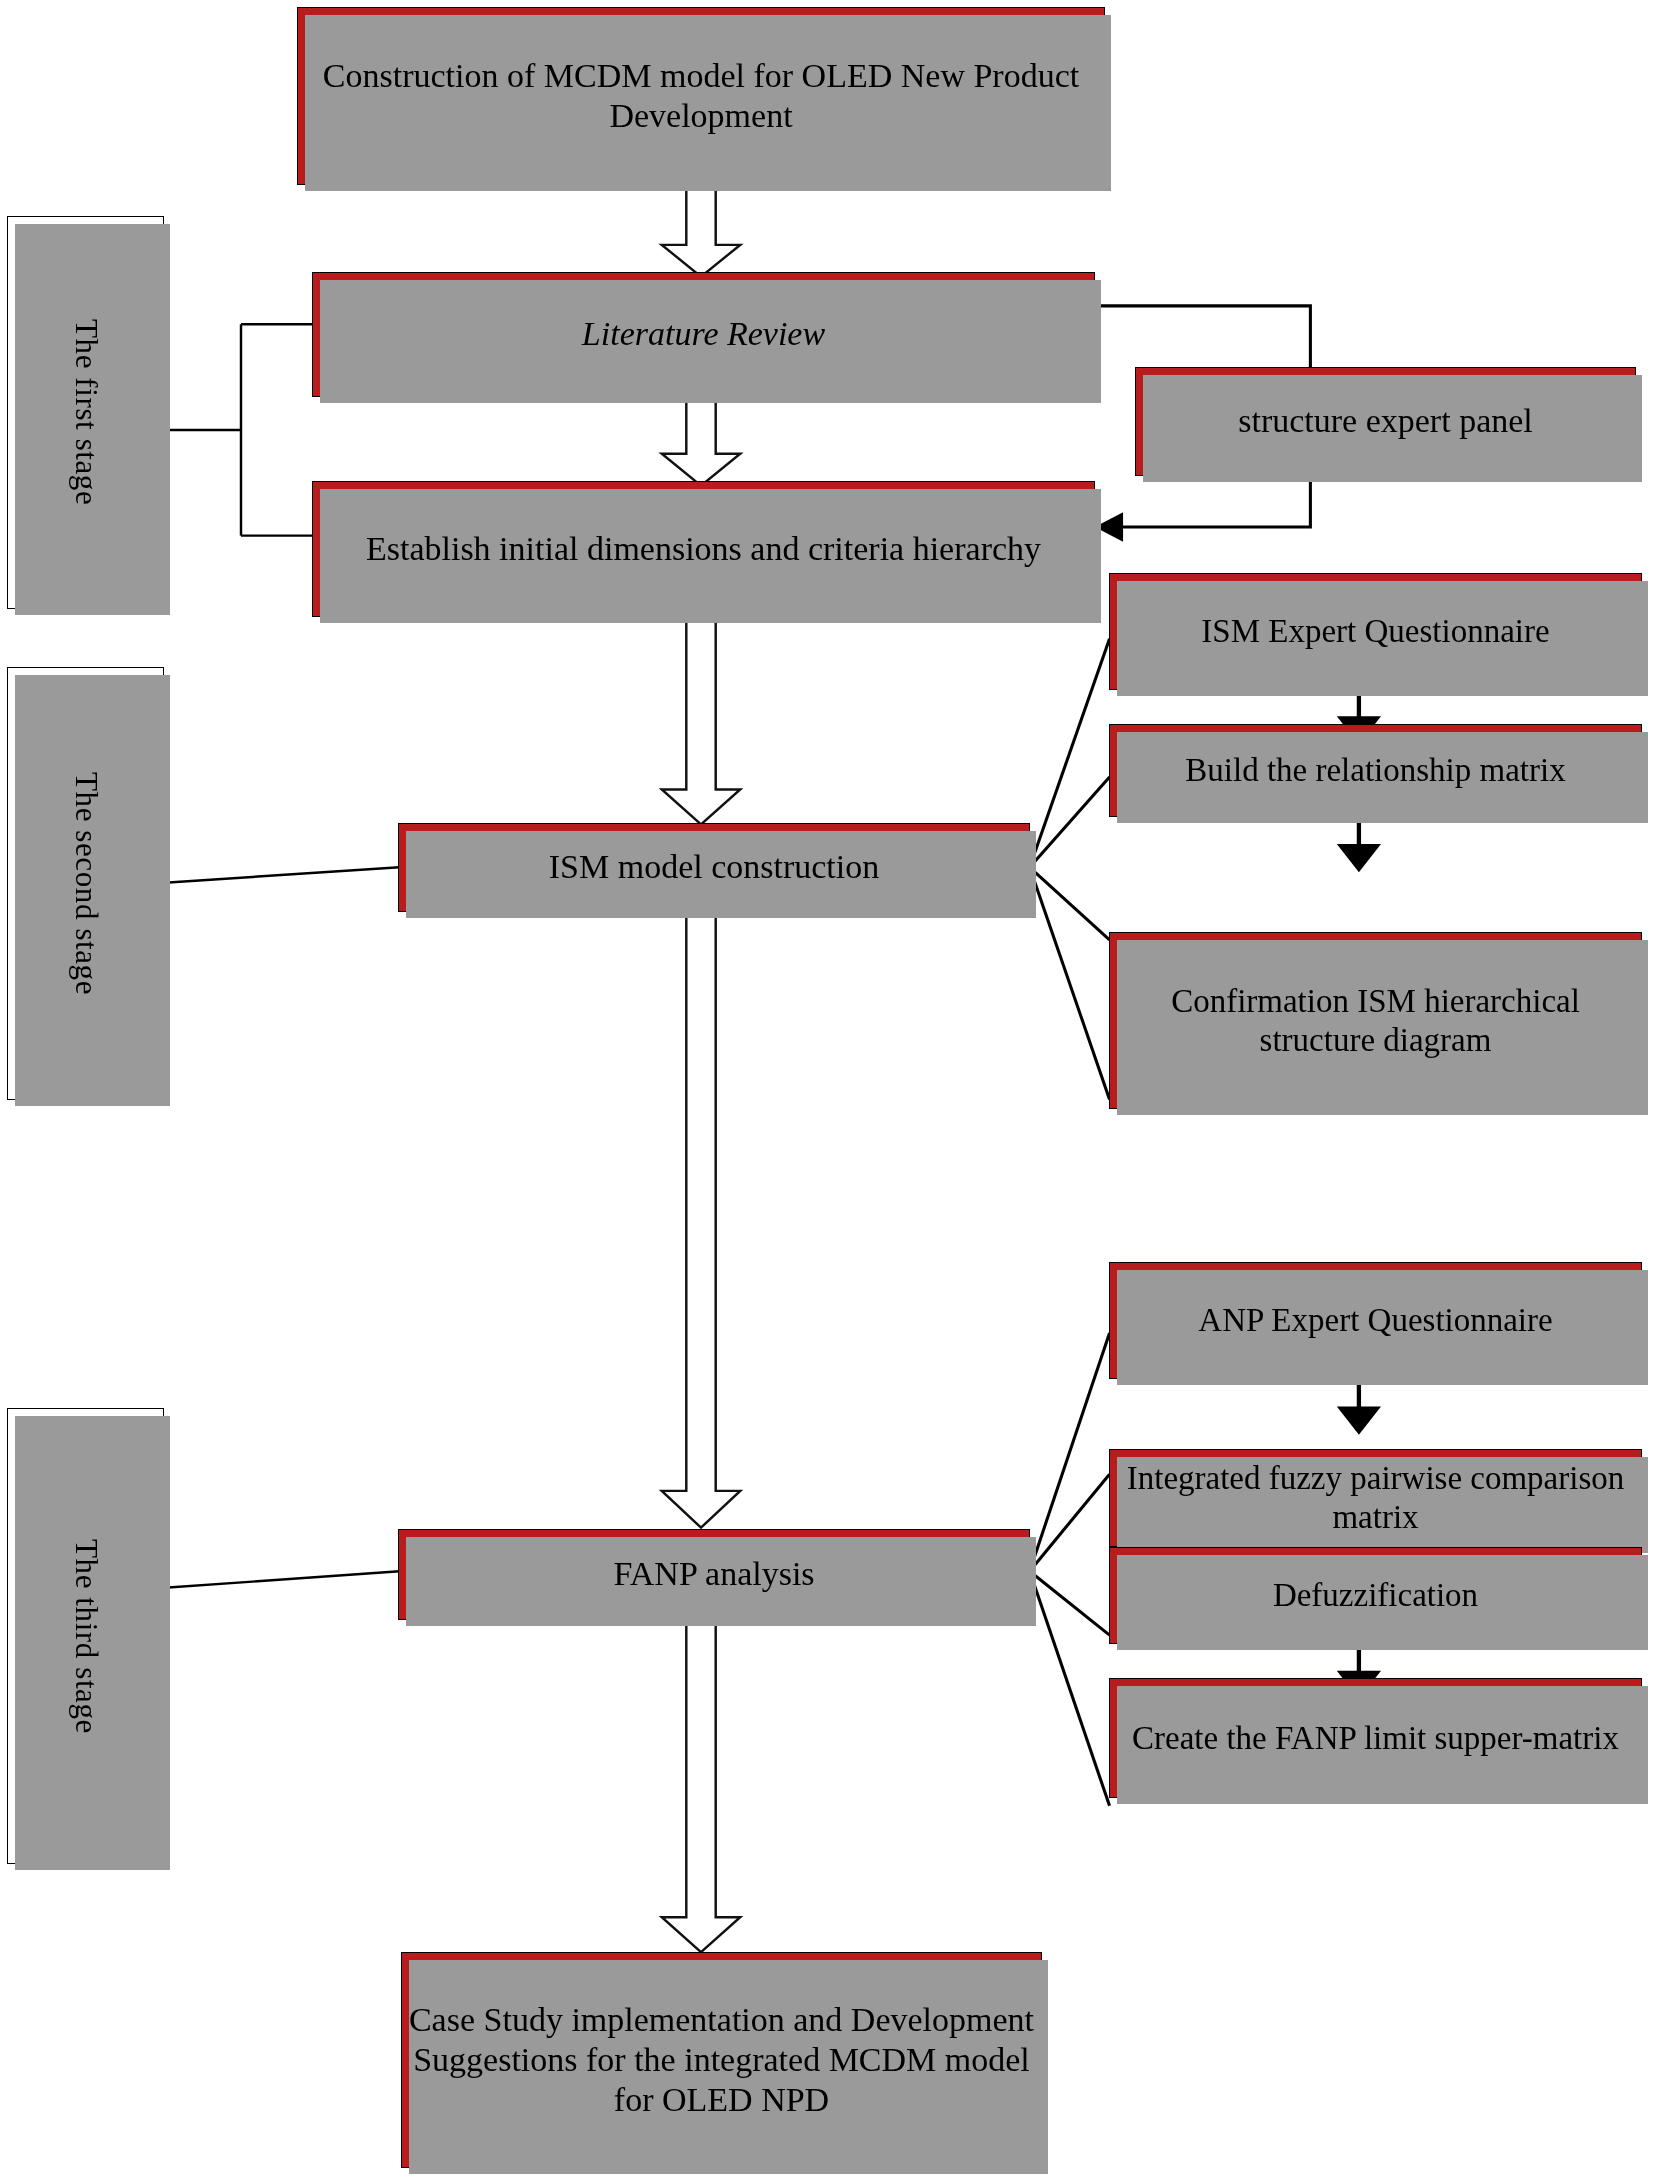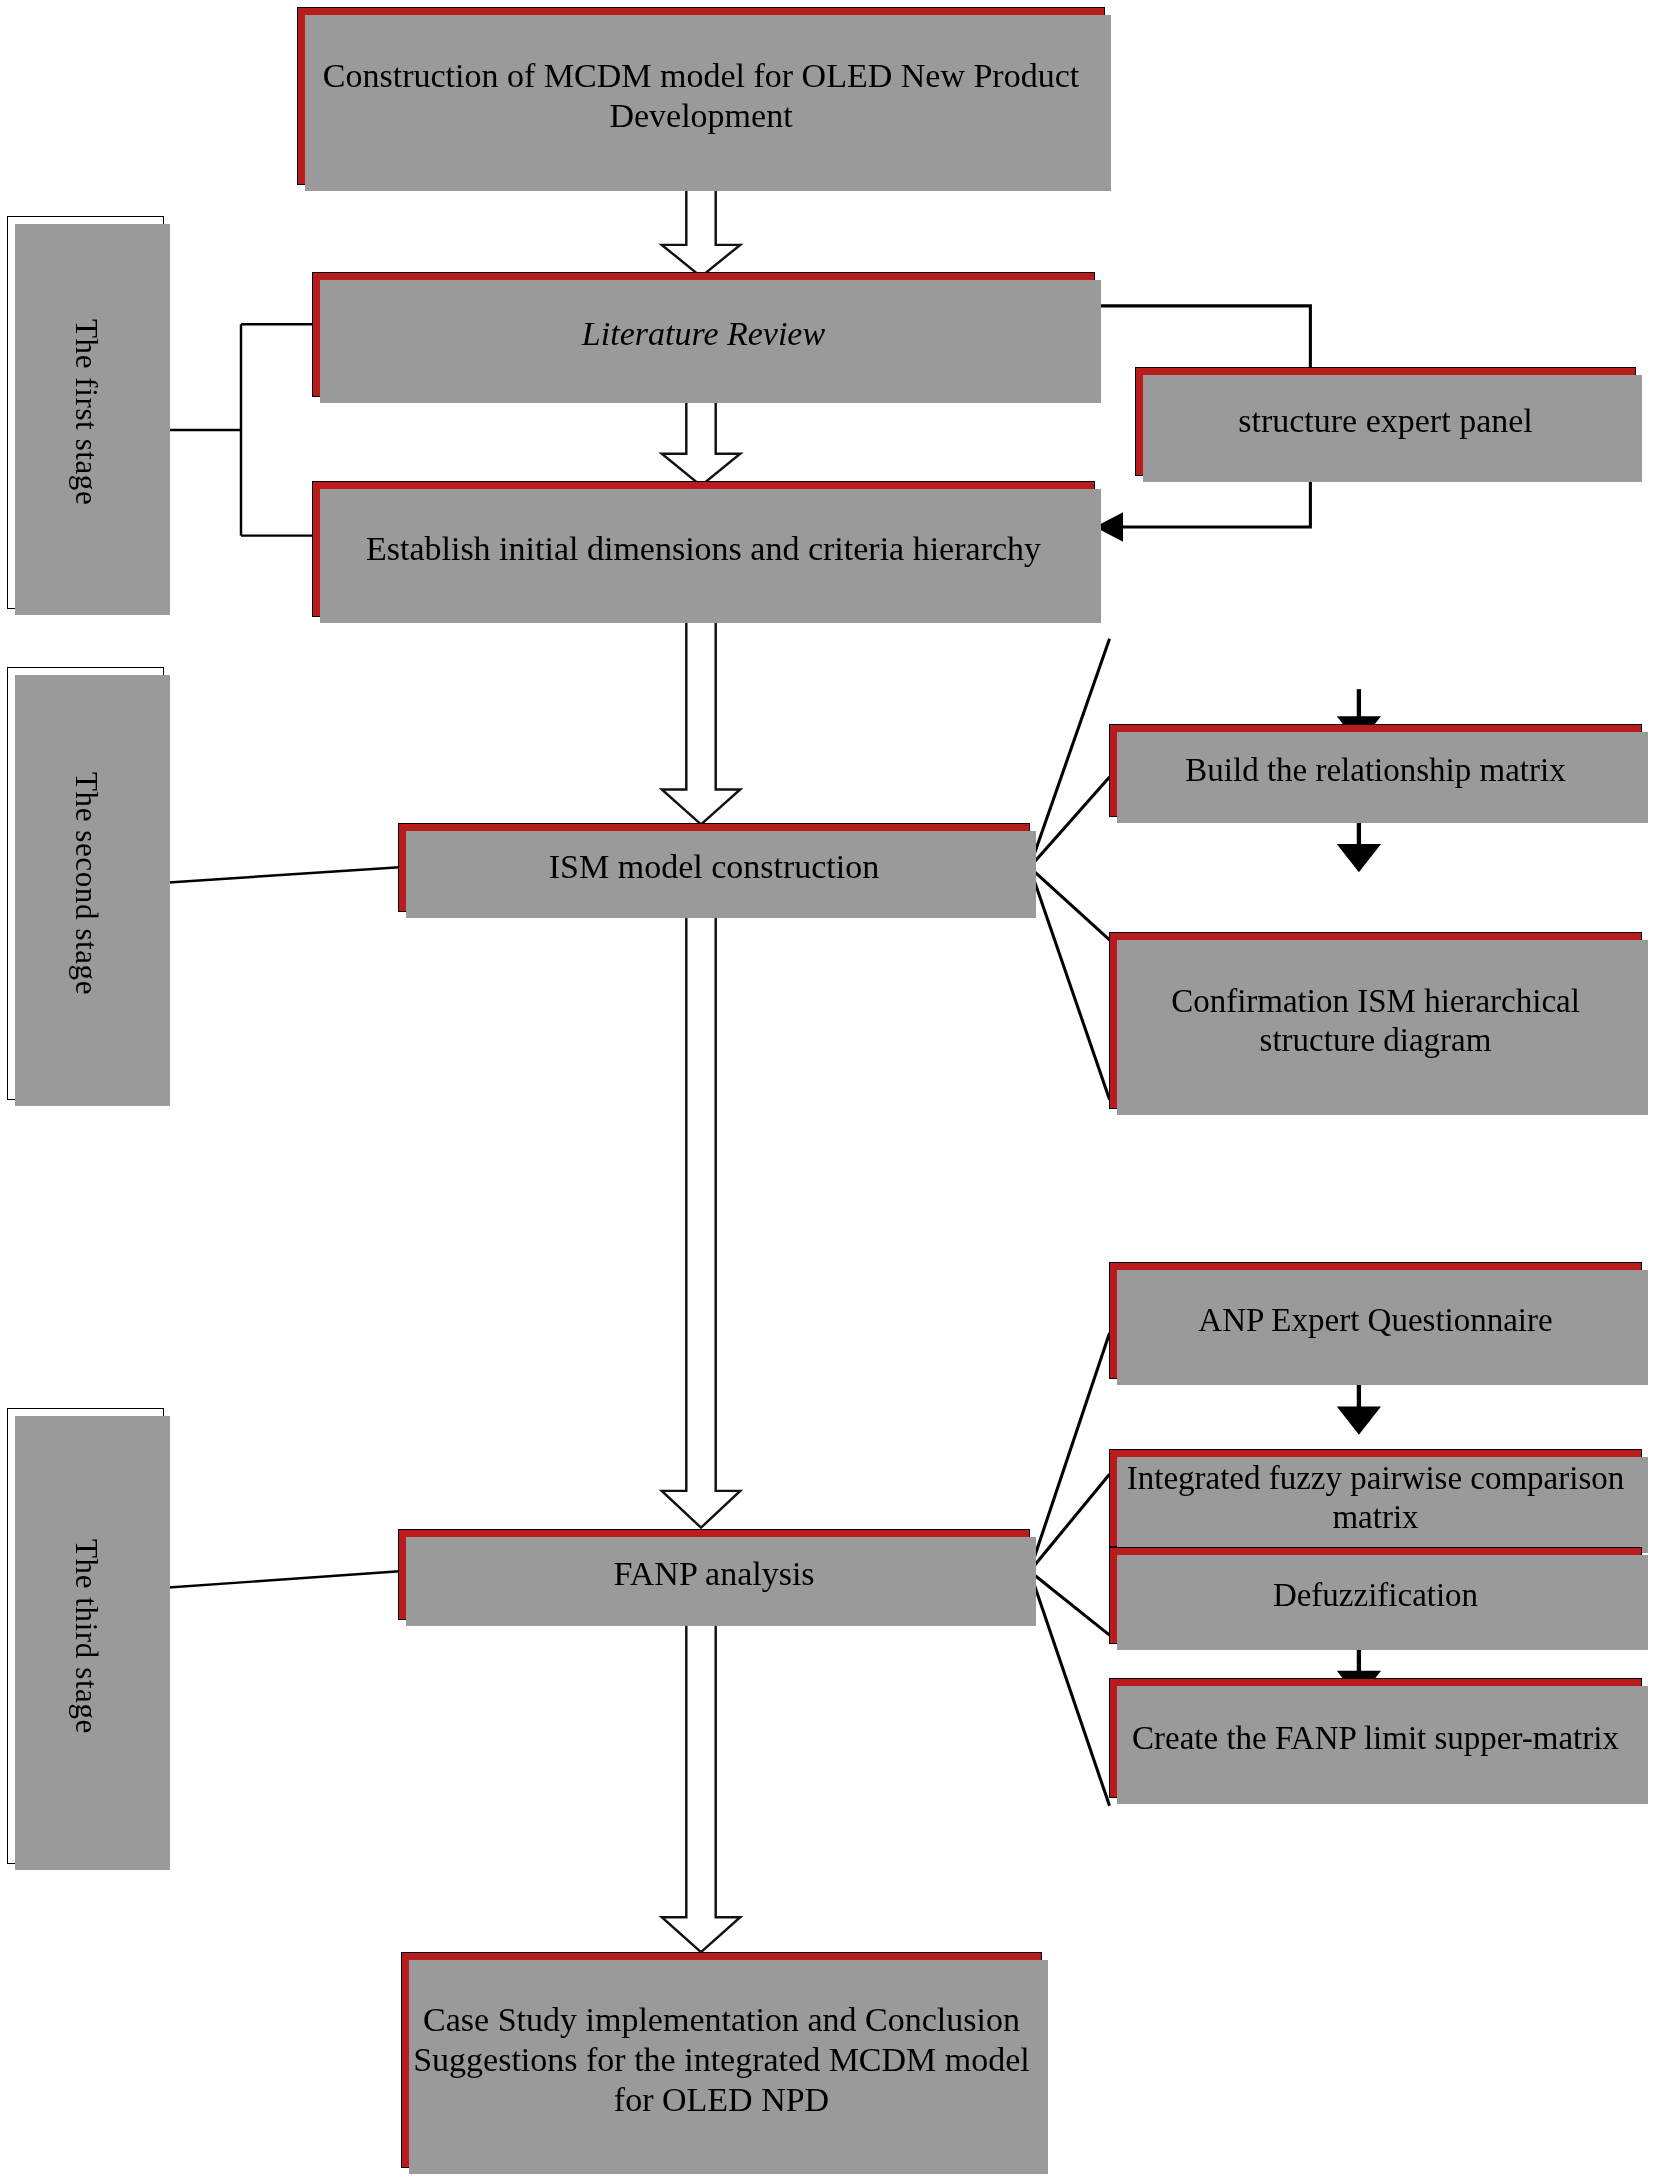--- a/index.html
+++ b/index.html
@@ -200,27 +200,30 @@
 
   <div class="node fs-xl" style="left:398px; top:823px; width:632px; height:89px;">
     <span>ISM model construction</span>
   </div>
 
   <div class="node fs-xl" style="left:398px; top:1529px; width:632px; height:91px;">
     <span>FANP analysis</span>
   </div>
 
   <div class="node fs-xl" style="left:401px; top:1952px; width:641px; height:216px;">
-    <span>Case Study implementation and Conclusion Suggestions for the integrated MCDM model for OLED NPD</span>
+    <span>Case Study implementation and Development Suggestions for the integrated MCDM model for OLED NPD</span>
   </div>
 
   <div class="node fs-xl" style="left:1135px; top:367px; width:501px; height:109px;">
     <span>structure expert panel</span>
   </div>
 
+  <div class="node fs-lg" style="left:1109px; top:573px; width:533px; height:117px;">
+    <span>ISM Expert Questionnaire</span>
+  </div>
 
   <div class="node fs-lg" style="left:1109px; top:724px; width:533px; height:93px;">
     <span>Build the relationship matrix</span>
   </div>
 
 
   <div class="node fs-lg" style="left:1109px; top:932px; width:533px; height:177px;">
     <span>Confirmation ISM hierarchical structure diagram</span>
   </div>
 

